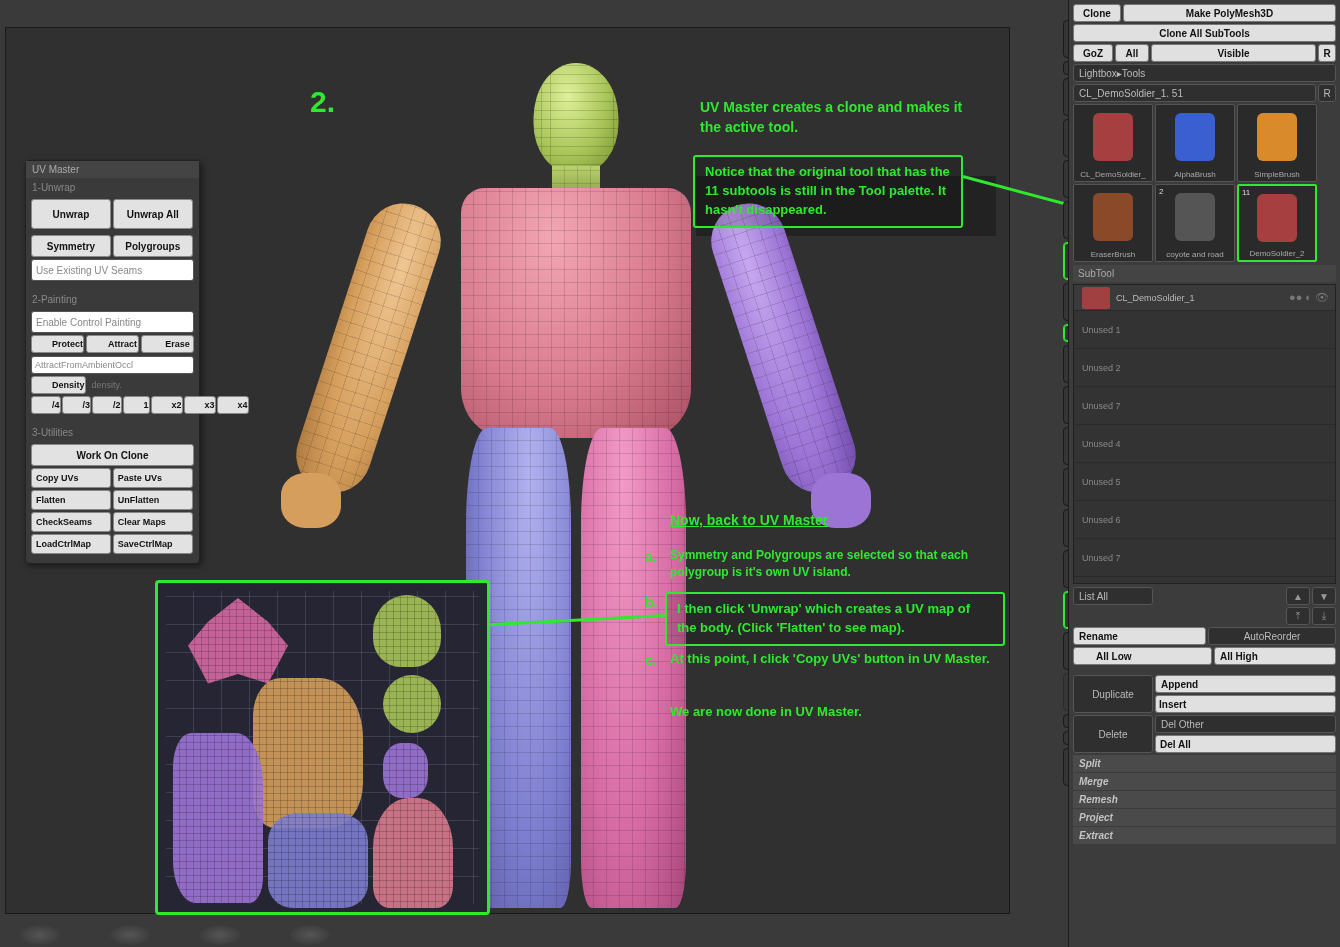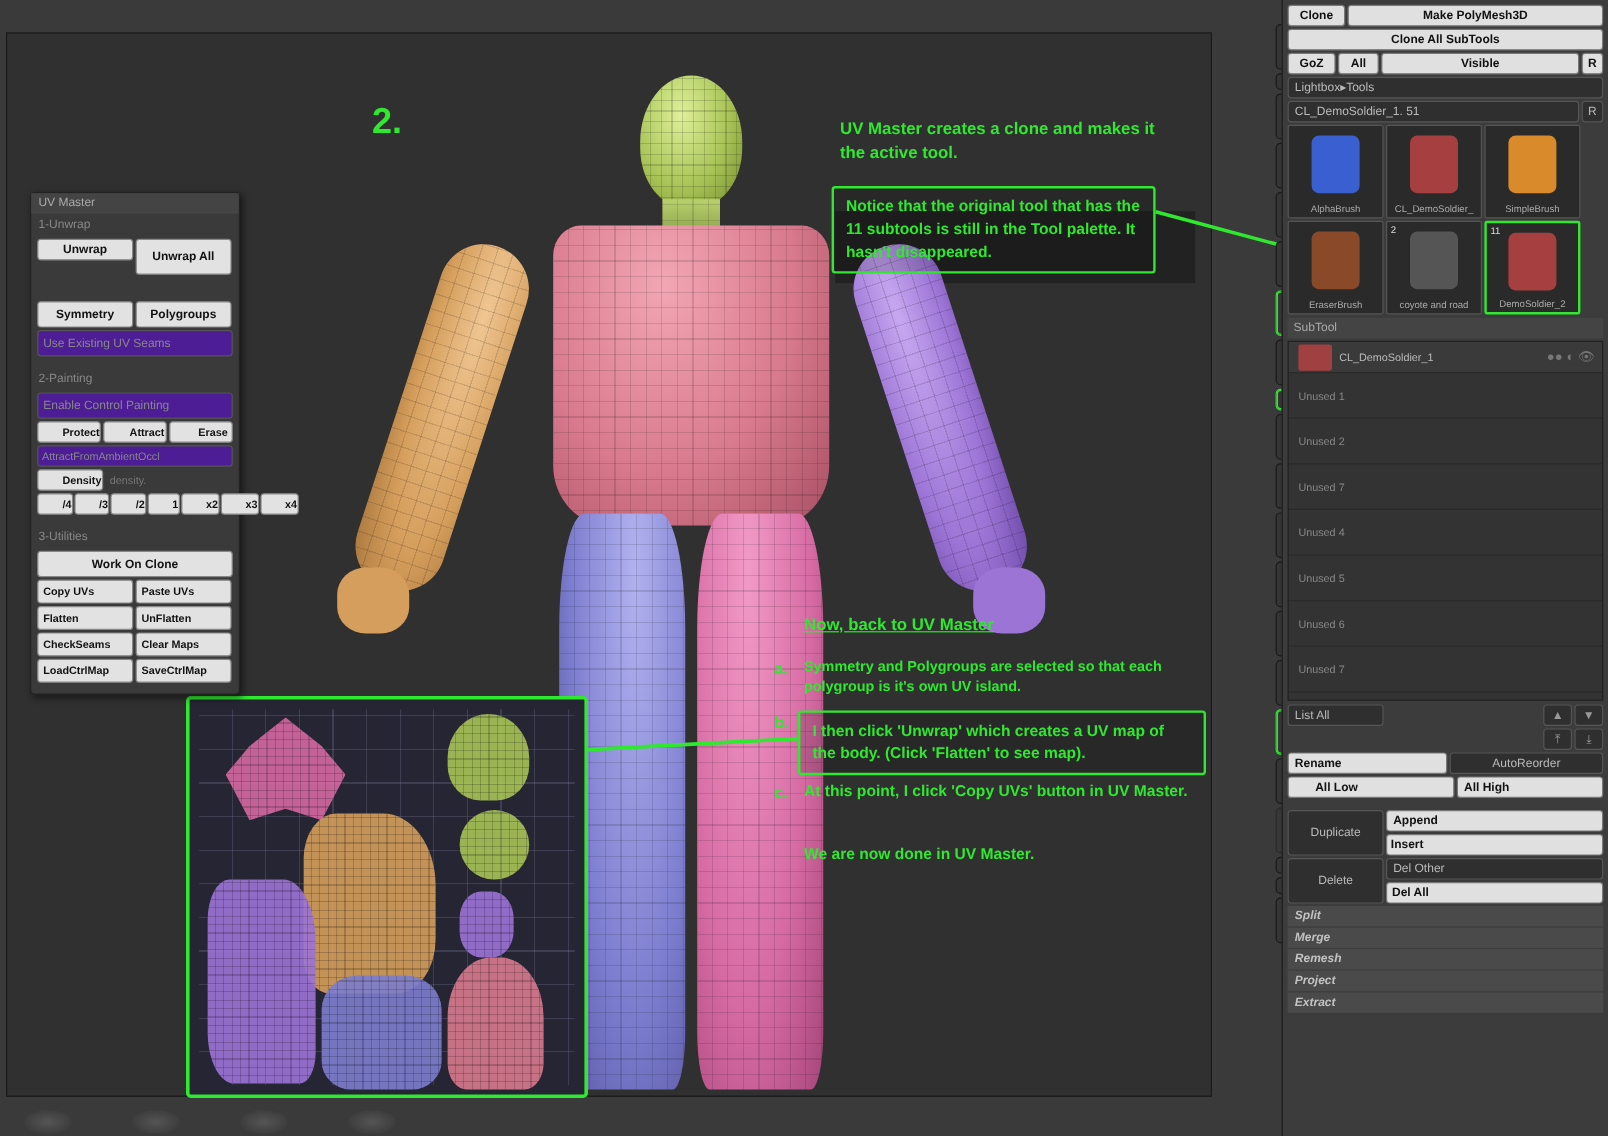--- a/index.html
+++ b/index.html
@@ -28,21 +28,21 @@
 .ann-line{position:absolute;background:#2fe82f;height:3px;}
 
 .uvm{position:absolute;left:25px;top:160px;width:175px;background:#3a3a3a;border:1px solid #222;box-shadow:2px 2px 6px rgba(0,0,0,.5);border-radius:4px;}
 .uvm-title{background:#444;color:#aaa;font-size:10px;padding:3px 6px;}
 .uvm-section{font-size:10px;color:#888;padding:4px 6px 2px;}
 .uvm-body{padding:3px 5px 8px;}
 .btn,.btn-half,.btn-sm{display:inline-flex;align-items:center;justify-content:center;background:#e2e2e2;color:#111;font-size:10px;border:1px solid #888;border-radius:3px;height:22px;cursor:pointer;font-weight:bold;margin:1px 0;}
 .btn{width:100%;}
 .btn-half{width:49%;}
 .btn-sm{height:18px;font-size:9px;padding-left:20px;}
-.btn.dis{background:#4c1d95;color:#888;border-color:#555;font-weight:normal;}
+.btn.dis{background:#ffffff;color:#888;border-color:#555;font-weight:normal;}
 .btn-row{display:flex;gap:2px;}
 .row4{display:flex;gap:1px;}
 .row4 .btn-sm{flex:1;}
 
 .uv-inset{position:absolute;left:155px;top:580px;width:335px;height:335px;border:3px solid #2fe82f;border-radius:4px;background:#252533;}
 .uv-inset .grid{position:absolute;inset:8px;background:repeating-linear-gradient(0deg,transparent 0 27px,rgba(120,120,150,.3) 27px 28px),repeating-linear-gradient(90deg,transparent 0 27px,rgba(120,120,150,.3) 27px 28px);}
 .isl{position:absolute;opacity:.9;}
 .isl::after{content:"";position:absolute;inset:0;background:repeating-linear-gradient(0deg,transparent 0 6px,rgba(0,0,0,.18) 6px 7px),repeating-linear-gradient(90deg,transparent 0 6px,rgba(0,0,0,.18) 6px 7px);border-radius:inherit;}
 
 .rs{position:absolute;right:235px;top:20px;width:45px;display:flex;flex-direction:column;gap:3px;align-items:center;}
@@ -119,24 +119,24 @@
     <div class="isl" style="left:15px;top:150px;width:90px;height:170px;background:#9c74d6;border-radius:20% 30% 15% 25%"></div>
     <div class="isl" style="left:110px;top:230px;width:100px;height:95px;background:#7d7dcf;border-radius:30% 30% 25% 25%"></div>
     <div class="isl" style="left:215px;top:215px;width:80px;height:110px;background:#d97a8e;border-radius:45% 45% 20% 20%"></div>
   </div>
 
   <div class="uvm">
     <div class="uvm-title">UV Master</div>
     <div class="uvm-section">1-Unwrap</div>
     <div class="uvm-body">
       <div class="btn-row">
-        <div class="btn-half" style="height:18px">Unwrap</div>
+        <div class="btn-half" style="height:30px">Unwrap</div>
         <div class="btn-half" style="height:30px">Unwrap All</div>
       </div>
-      <div class="btn-row" style="margin-top:20px">
+      <div class="btn-row" style="margin-top:4px">
         <div class="btn-half active">Symmetry</div>
         <div class="btn-half active">Polygroups</div>
       </div>
       <div class="btn dis" style="justify-content:flex-start;padding-left:4px;font-weight:normal">Use Existing UV Seams</div>
     </div>
     <div class="uvm-section">2-Painting</div>
     <div class="uvm-body">
       <div class="btn dis" style="justify-content:flex-start;padding-left:4px">Enable Control Painting</div>
       <div class="btn-row">
         <div class="btn-sm dis" style="flex:1">Protect</div>
@@ -287,26 +287,26 @@
   </div>
   <div class="prow">
       <div class="pbtn dark" style="justify-content:flex-start;padding-left:5px">Lightbox▸Tools</div>
     </div>
   <div class="prow">
     <div class="pbtn dark" style="justify-content:flex-start;padding-left:5px">CL_DemoSoldier_1. 51</div>
     <div class="pbtn sm dark">R</div>
   </div>
   <div class="thumb-grid" id="thumbs">
       <div class="thumb">
+        <div class="tn" style="width: 40px; height: 48px; background: rgb(166, 64, 64); border-radius: 6px;"></div>
+        <span>CL_DemoSoldier_</span>
+      </div>
+      <div class="thumb">
         <div class="tn" style="width: 40px; height: 48px; background: rgb(58, 95, 208); border-radius: 6px;"></div>
         <span>AlphaBrush</span>
-      </div>
-      <div class="thumb">
-        <div class="tn" style="width: 40px; height: 48px; background: rgb(166, 64, 64); border-radius: 6px;"></div>
-        <span>CL_DemoSoldier_</span>
       </div>
       <div class="thumb">
         <div class="tn" style="width: 40px; height: 48px; background: rgb(217, 138, 42); border-radius: 6px;"></div>
         <span>SimpleBrush</span>
       </div>
       <div class="thumb">
         <div class="tn" style="width: 40px; height: 48px; background: rgb(138, 74, 42); border-radius: 6px;"></div>
         <span>EraserBrush</span>
       </div>
       <div class="thumb">

